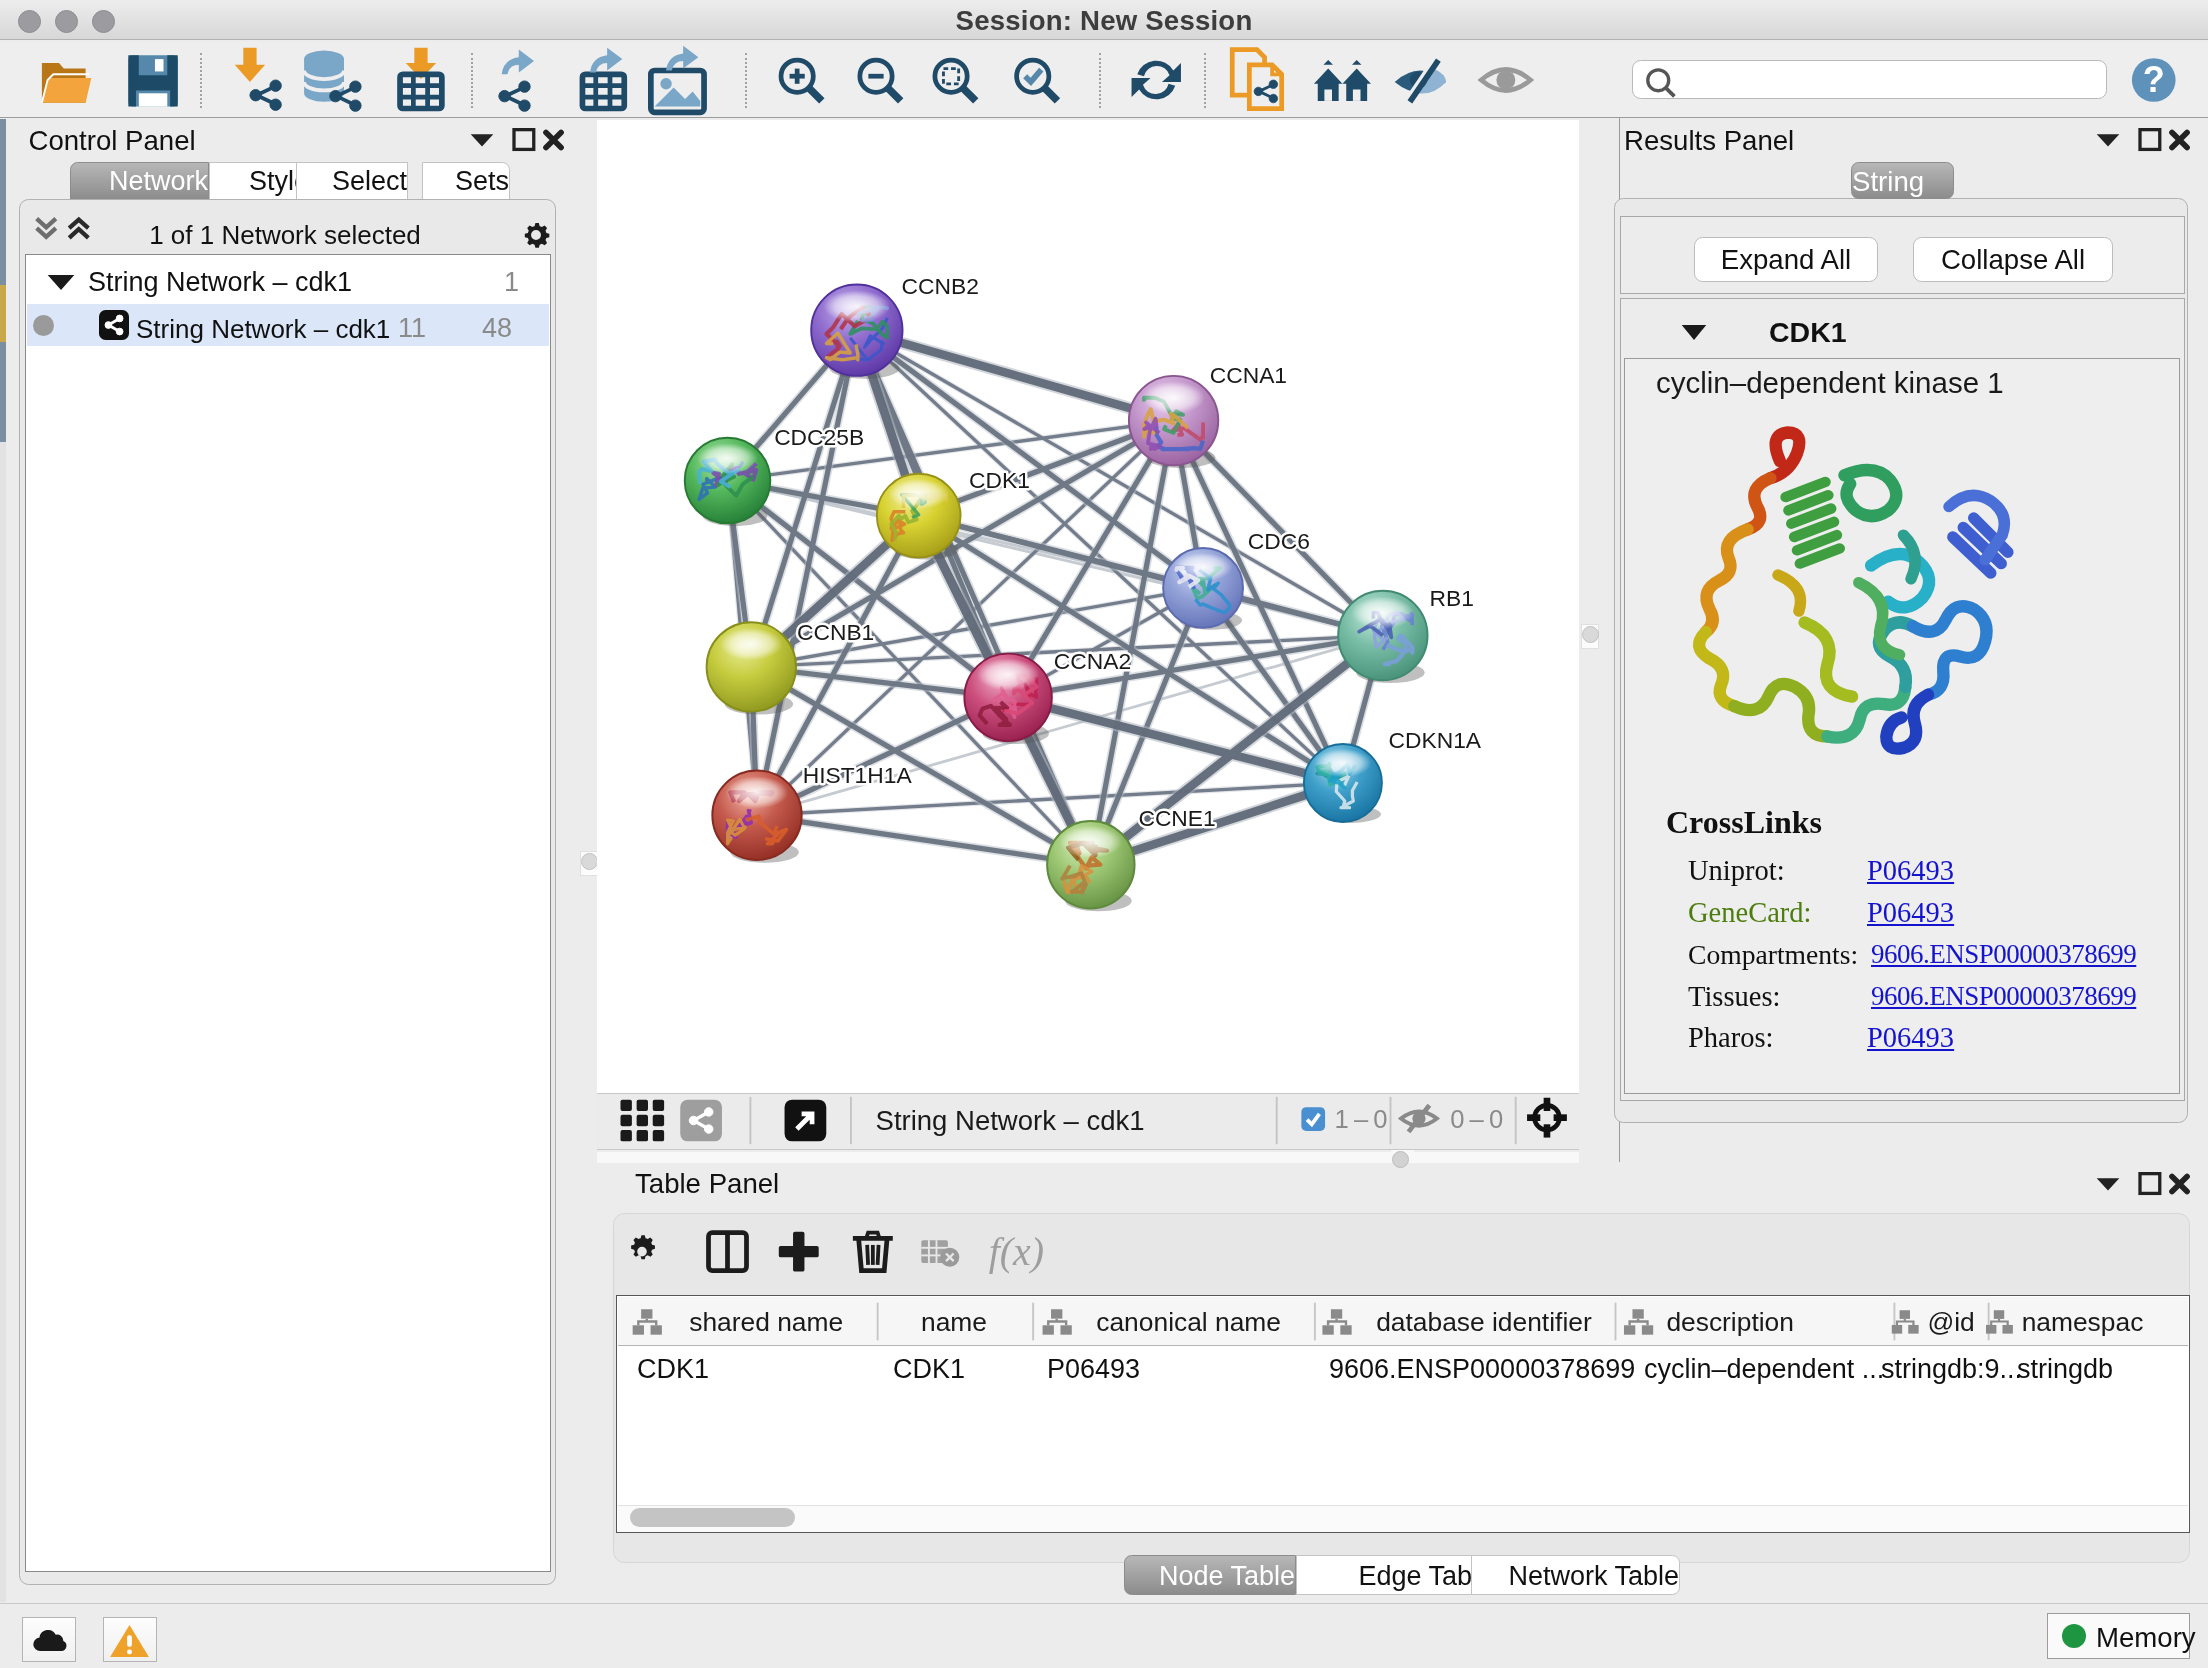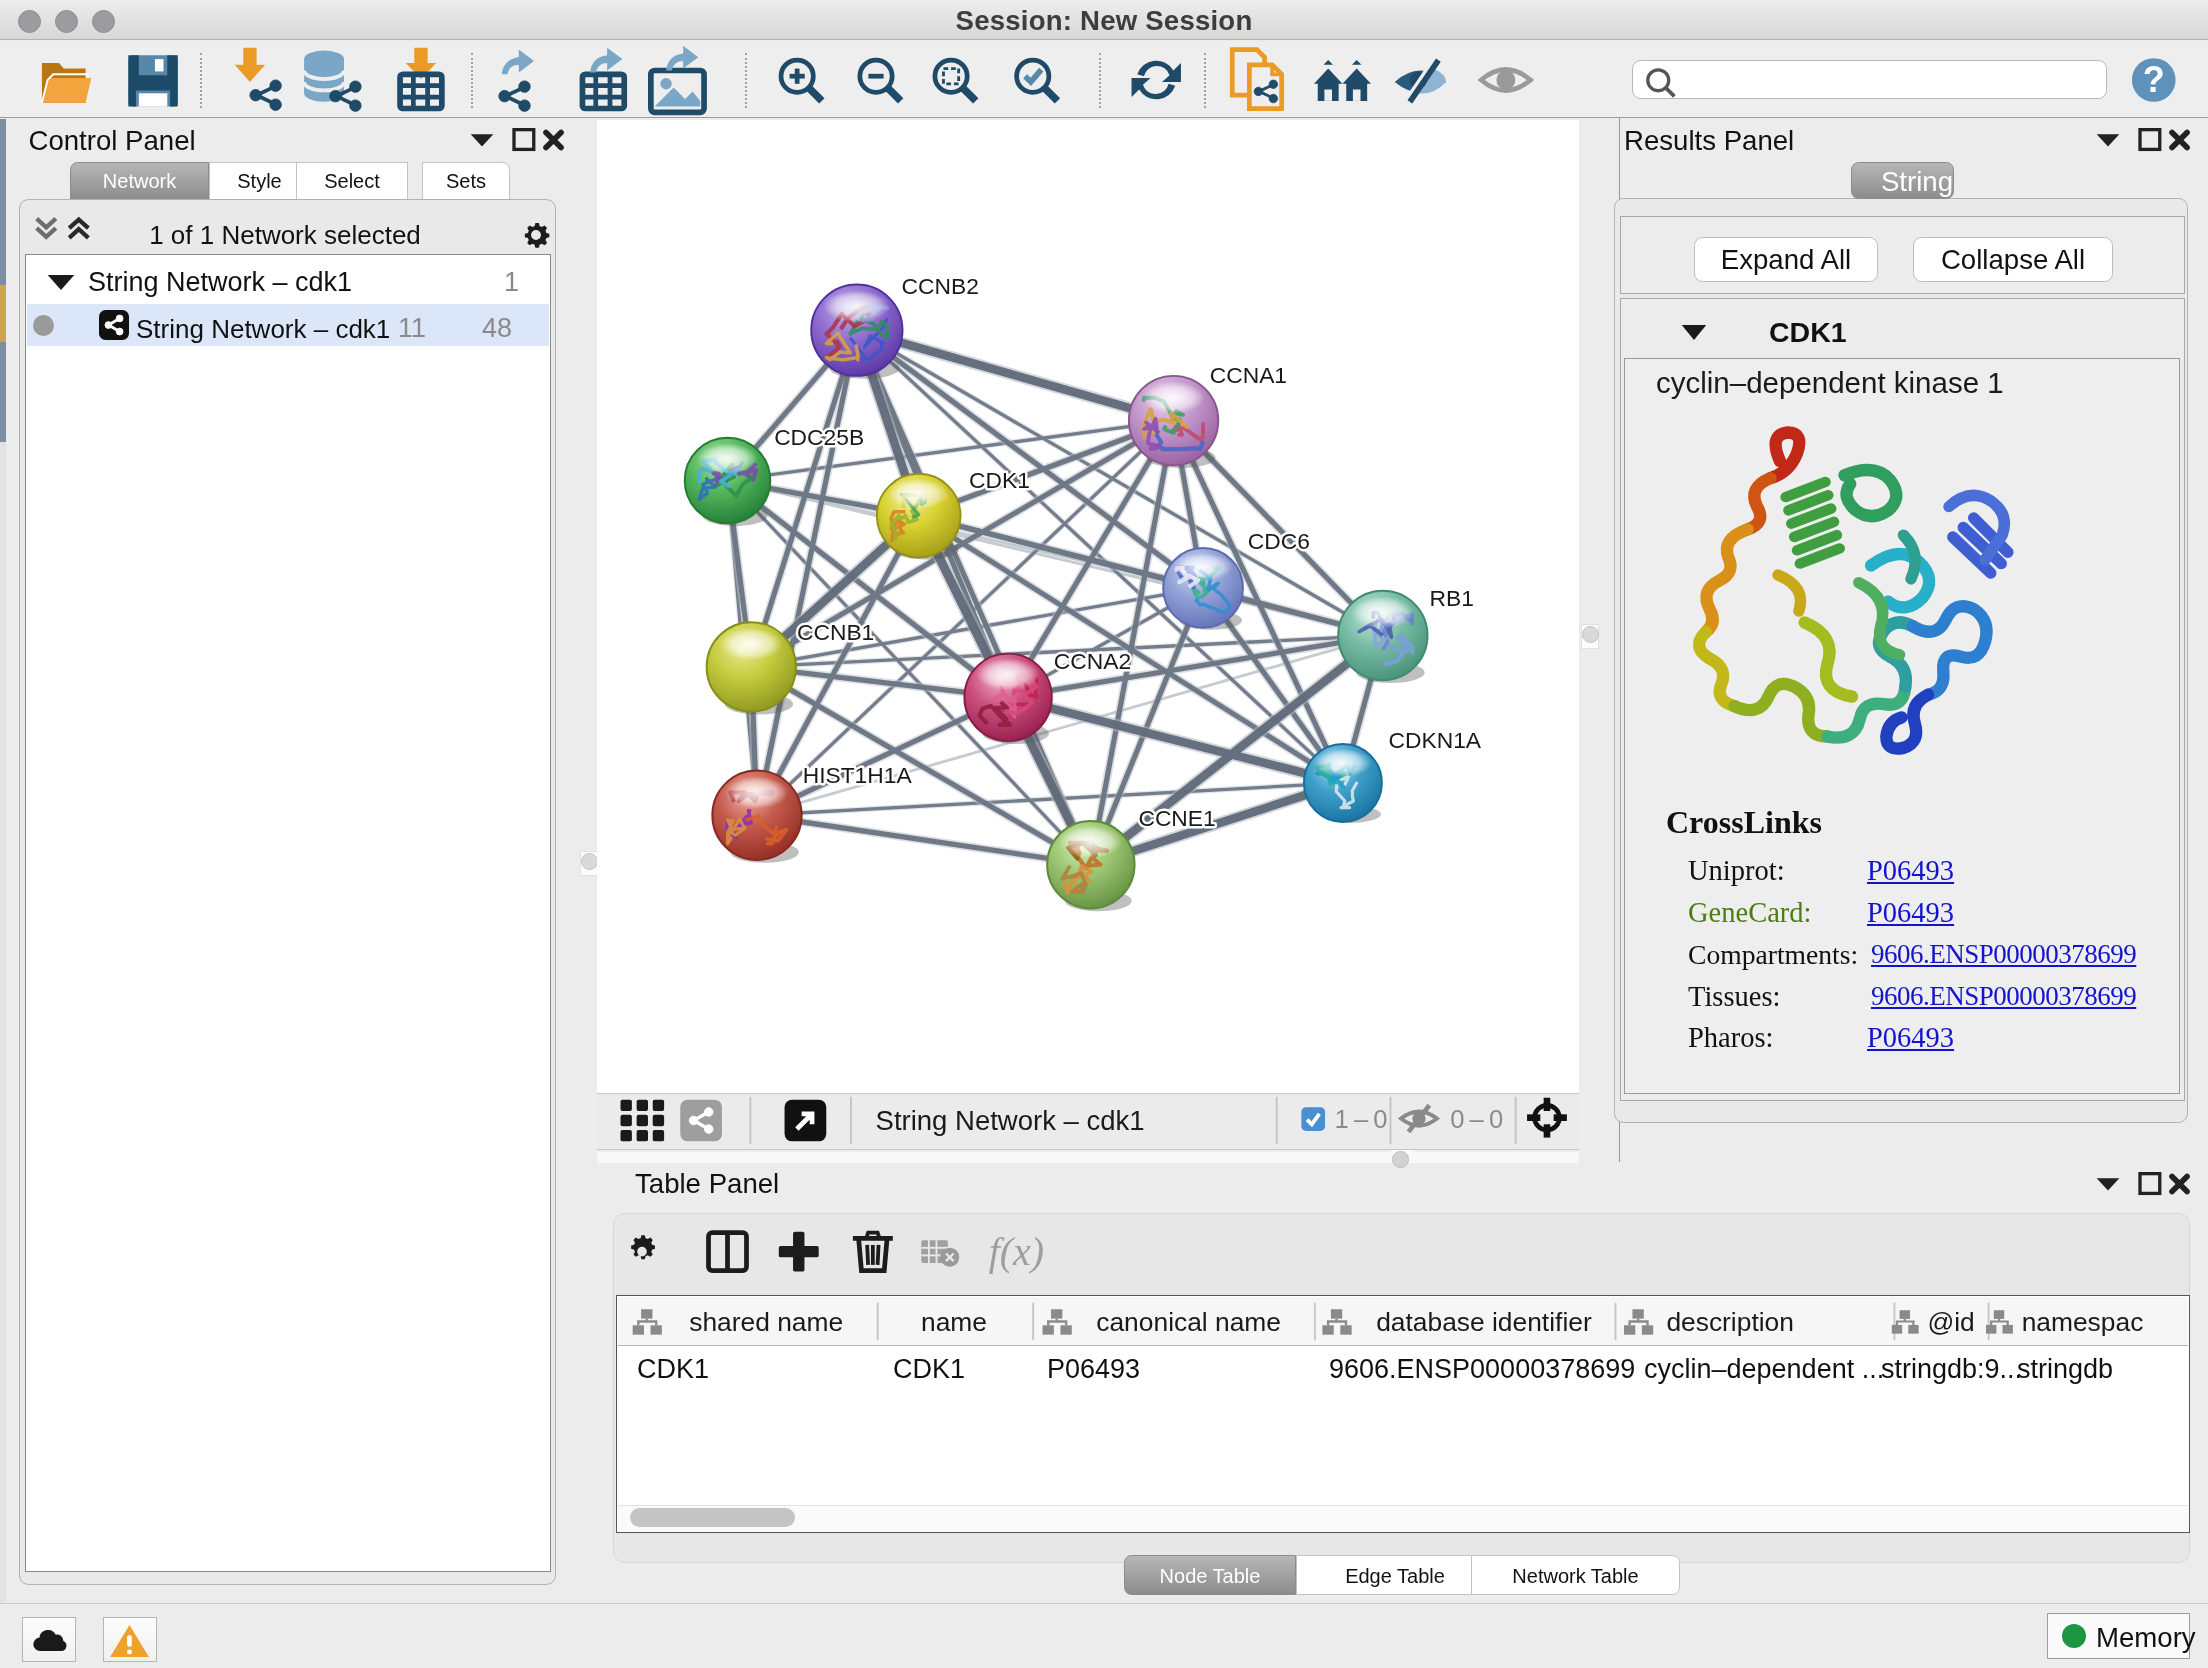--- a/index.html
+++ b/index.html
@@ -5,21 +5,21 @@
 html,body{width:2208px;height:1668px;overflow:hidden}
 body{font-family:"Liberation Sans",sans-serif;background:#ececec;position:relative}
 .abs{position:absolute}
 .titlebar{left:0;top:0;width:2208px;height:40px;background:linear-gradient(#eeedee,#d8d7d8);border-bottom:1.9px solid #b3b2b3}
 .tl{top:9.5px;width:23px;height:23px;border-radius:50%;background:#9c9ba0;border:1px solid #8d8c91}
 .wtitle{width:100%;top:4.8px;text-align:center;font-size:27.6px;font-weight:bold;color:#3d3d3d;letter-spacing:0.2px}
 .toolbar{left:0;top:42px;width:2208px;height:76px;background:#eeeeee;border-bottom:1.9px solid #9c9c9c}
 .vsep{top:53px;height:55px;width:0;border-left:2.9px dotted #a2a2a2}
 .searchbox{left:1632px;top:60px;width:475px;height:39px;background:#fff;border:1.9px solid #b9b9b9;border-radius:8.6px}
 .panel-title{font-size:27.6px;color:#111}
-.tab{display:inline-block;text-align:center;font-size:20px;color:#111;background:#fff;border:1px solid #c3c3c3;line-height:37px}
+.tab{display:inline-block;text-align:right;font-size:27px;color:#111;background:#fff;border:1px solid #c3c3c3;line-height:37px}
 .tabsel{background:linear-gradient(#b8b7b8,#8d8c8d);color:#fff;border-color:#8d8c8d}
 .btn{background:#fff;border:1.9px solid #bcbcbc;border-radius:8.6px;text-align:center;font-size:27.6px;color:#111}
 .grp{border:1.9px solid #b1b1b1;border-radius:9.5px;background:#e9e9e9}
 a.lnk{color:#1414cf;text-decoration:underline}
 .serif{font-family:"Liberation Serif",serif}
 </style></head>
 <body>
 <div class="abs titlebar"></div>
 <div class="abs tl" style="left:18px"></div>
 <div class="abs tl" style="left:55px"></div>
@@ -511,21 +511,21 @@
 <div class="abs" style="left:1579px;top:120px;width:40px;height:1042px;background:#ececec"></div>
 <div class="abs" style="left:1581px;top:624px;width:18px;height:25px;background:#fcfcfc;border:1px solid #e0e0e0"></div>
 <div class="abs" style="left:1582px;top:626px;width:17px;height:17px;border-radius:50%;background:#d9d9d9;border:1px solid #c2c2c2"></div>
 <div class="abs panel-title" style="left:1624px;top:125px">Results Panel</div>
 <svg class="abs" style="left:2083px;top:124px" width="114" height="32" viewBox="0 0 120 34">
 <path d="M14 11 L38 11 L26 24 Z" fill="#222"></path>
 <rect x="60" y="6" width="21" height="21" fill="none" stroke="#222" stroke-width="3.5"></rect>
 <path d="M94 9 L110 25 M110 9 L94 25" stroke="#222" stroke-width="6" stroke-linecap="round"></path>
 </svg>
 <div class="abs grp" style="left:1614px;top:198px;width:574px;height:925px"></div>
-<div class="abs" style="left:1851px;top:162px;width:103px;height:37px;background:linear-gradient(#b8b7b8,#8d8c8d);border:1px solid #8d8c8d;border-radius:7.6px;color:#fff;font-size:27.6px;text-align:right;line-height:37px">String</div>
+<div class="abs" style="left:1851px;top:162px;width:103px;height:37px;background:linear-gradient(#b8b7b8,#8d8c8d);border:1px solid #8d8c8d;border-radius:7.6px;color:#fff;font-size:27.6px;text-align:left;line-height:37px">String</div>
 <div class="abs" style="left:1620px;top:216px;width:565px;height:78px;border:1.9px solid #a8a8a8;background:#ececec"></div>
 <div class="abs btn" style="left:1694px;top:237px;width:184px;height:45px;line-height:43px">Expand All</div>
 <div class="abs btn" style="left:1913px;top:237px;width:200px;height:45px;line-height:43px">Collapse All</div>
 <div class="abs" style="left:1620px;top:298px;width:565px;height:803px;border:1.9px solid #a8a8a8;background:#ececec"></div>
 <svg class="abs" style="left:1678px;top:321px" width="32" height="23" viewBox="0 0 34 24">
     <path d="M4 4 L30 4 L17 20 Z" fill="#1a1a1a"></path>
   </svg>
 <div class="abs" style="left:1769px;top:316px;font-size:28.5px;font-weight:bold;color:#111">CDK1</div>
 <div class="abs" style="left:1624px;top:358px;width:556px;height:736px;border:1.9px solid #9a9a9a;background:#eeeeee"></div>
 <div class="abs" style="left:1656px;top:366px;font-size:29.5px;color:#1a1a1a">cyclin–dependent kinase 1</div>

